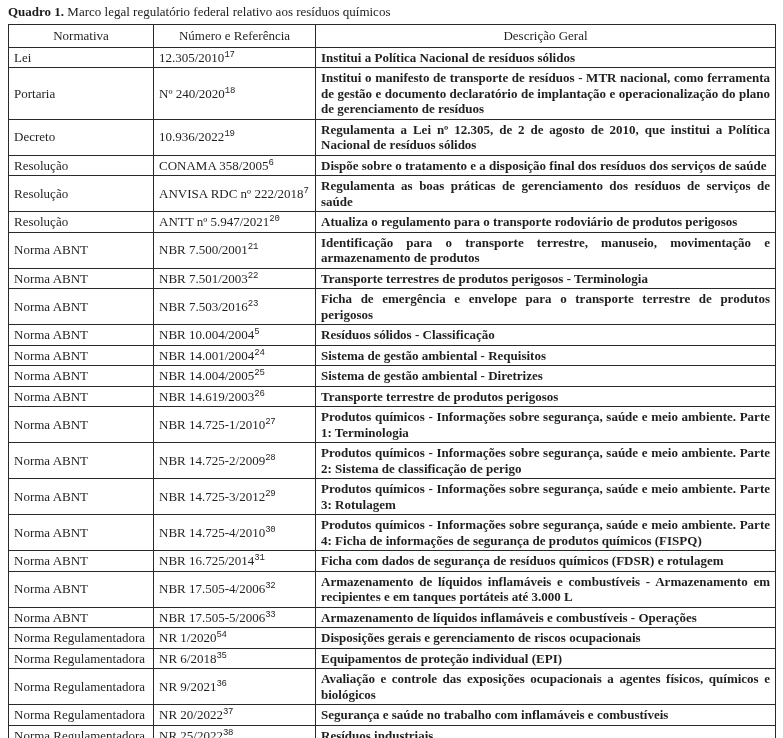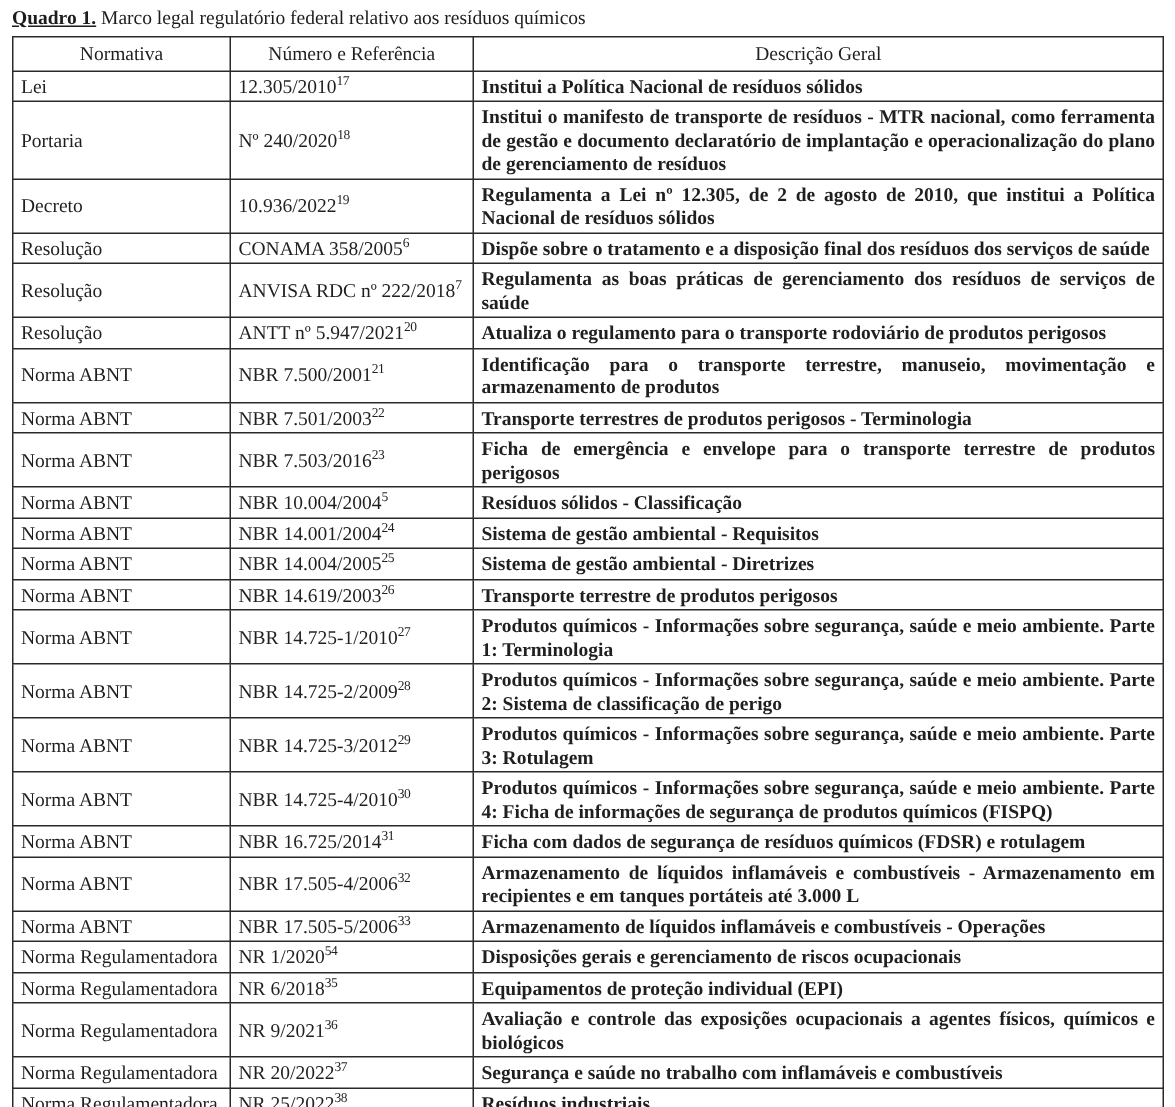--- a/index.html
+++ b/index.html
@@ -16,21 +16,21 @@
     padding: 3px 8px 0 8px;
     background: #ffffff;
     overflow: hidden;
   }
   .caption {
     font-size: 13px;
     line-height: 16px;
     margin: 1px 0 4px 0;
     color: #1c1c1c;
   }
-  .caption .caption-label { font-weight: bold; text-decoration: underline; }
+  .caption .caption-label { font-weight: bold; }
   table.legal-table {
     width: 767px;
     border-collapse: collapse;
     table-layout: fixed;
   }
   table.legal-table col.col-normativa { width: 145px; }
   table.legal-table col.col-numero    { width: 162px; }
   table.legal-table col.col-descricao { width: 460px; }
   table.legal-table th,
   table.legal-table td {
@@ -45,20 +45,21 @@
     font-weight: normal;
     padding: 3px 5px;
   }
   td.c1, td.c2 { text-align: left; }
   td.c3 { text-align: justify; font-weight: bold; }
   sup.refnum {
     font-size: 9px;
     line-height: 0;
     vertical-align: super;
     letter-spacing: -0.3px;
+    font-family: Liberation Mono, monospace;
   }
 </style>
 </head>
 <body>
 
 <div class="page">
 
   <div class="caption"><span class="caption-label">Quadro 1.</span><span> Marco legal regulatório federal relativo aos resíduos químicos</span></div>
 
   <table class="legal-table">

